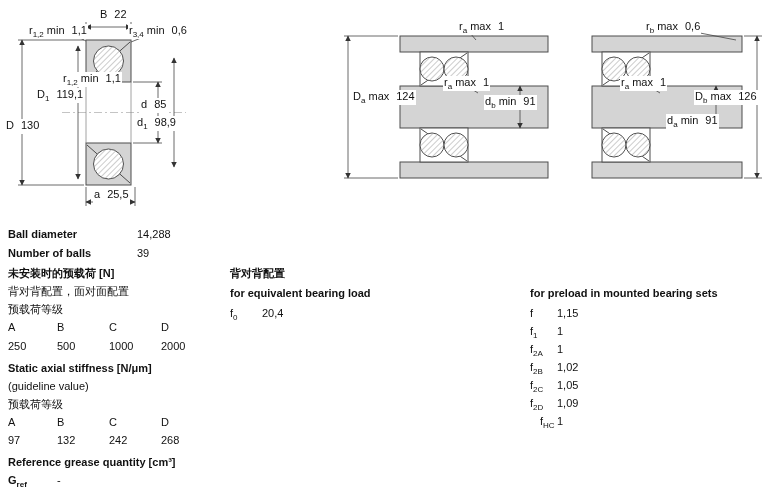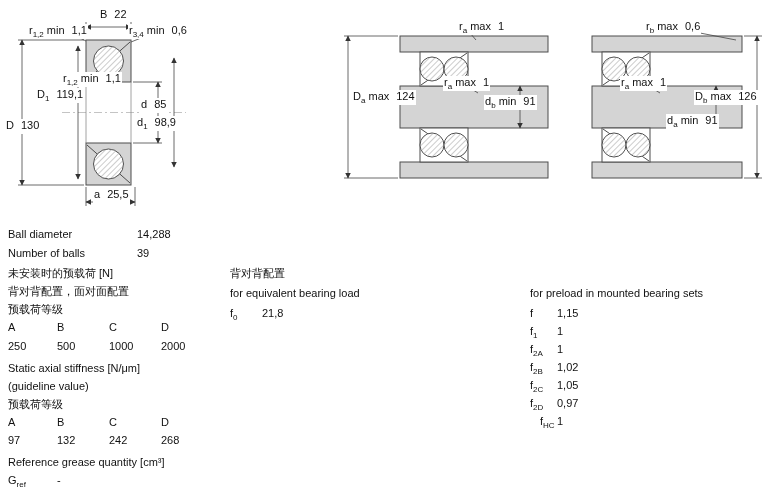--- a/index.html
+++ b/index.html
@@ -4,21 +4,21 @@
 <style>
   html,body{margin:0;padding:0}
   body{
     width:766px;height:494px;position:relative;overflow:hidden;
     background:#ffffff;color:#111;
     font-family:"Liberation Sans","DejaVu Sans",sans-serif;
     font-size:11px;
   }
   .abs{position:absolute;white-space:nowrap;line-height:13px}
   .dim{background:#ffffff;padding:0 1px}
-  .b{font-weight:normal}
+  .b{font-weight:bold}
   sub{font-size:8px;line-height:1}
   .dv{margin-left:7px}
   svg.diagram{position:absolute;left:0;top:0}
 </style>
 </head>
 <body>
 
 <div>
 
   <svg class="diagram" width="766" height="222" viewBox="0 0 766 222">
@@ -166,31 +166,31 @@
   <span class="abs" style="left:109px;top:434px">242</span>
   <span class="abs" style="left:161px;top:434px">268</span>
 
   <span class="abs b" style="left:8px;top:456px">Reference grease quantity [cm³]</span>
   <span class="abs b" style="left:8px;top:474px"><span>G</span><sub>ref</sub><span></span></span>
   <span class="abs" style="left:57px;top:474px">-</span>
 
   <span class="abs b" style="left:230px;top:267px">背对背配置</span>
   <span class="abs b" style="left:230px;top:287px">for equivalent bearing load</span>
   <span class="abs" style="left:230px;top:307px"><span>f</span><sub>0</sub></span>
-  <span class="abs" style="left:262px;top:307px">21,8</span>
+  <span class="abs" style="left:262px;top:307px">20,4</span>
 
   <span class="abs b" style="left:530px;top:287px">for preload in mounted bearing sets</span>
   <span class="abs" style="left:530px;top:307px"><span>f</span><sub></sub></span>
   <span class="abs" style="left:557px;top:307px">1,15</span>
   <span class="abs" style="left:530px;top:325px"><span>f</span><sub>1</sub></span>
   <span class="abs" style="left:557px;top:325px">1</span>
   <span class="abs" style="left:530px;top:343px"><span>f</span><sub>2A</sub></span>
   <span class="abs" style="left:557px;top:343px">1</span>
   <span class="abs" style="left:530px;top:361px"><span>f</span><sub>2B</sub></span>
   <span class="abs" style="left:557px;top:361px">1,02</span>
   <span class="abs" style="left:530px;top:379px"><span>f</span><sub>2C</sub></span>
   <span class="abs" style="left:557px;top:379px">1,05</span>
   <span class="abs" style="left:530px;top:397px"><span>f</span><sub>2D</sub></span>
-  <span class="abs" style="left:557px;top:397px">0,97</span>
+  <span class="abs" style="left:557px;top:397px">1,09</span>
   <span class="abs" style="left:540px;top:415px"><span>f</span><sub>HC</sub></span>
   <span class="abs" style="left:557px;top:415px">1</span>
 
 </div>
 
 </body></html>

